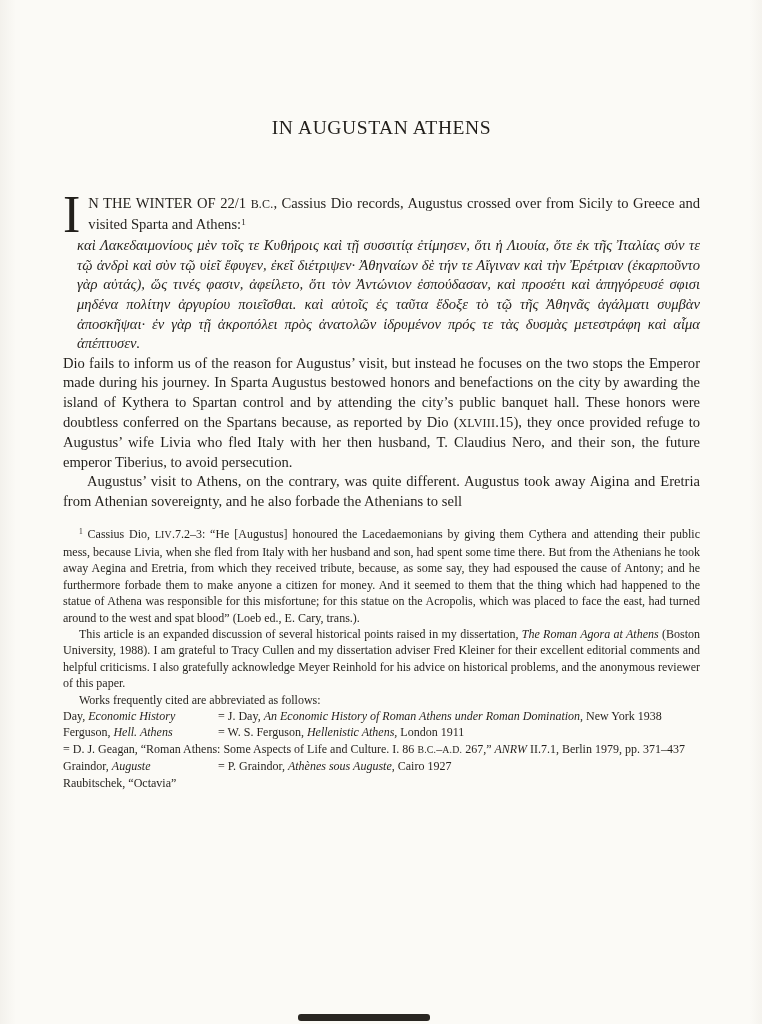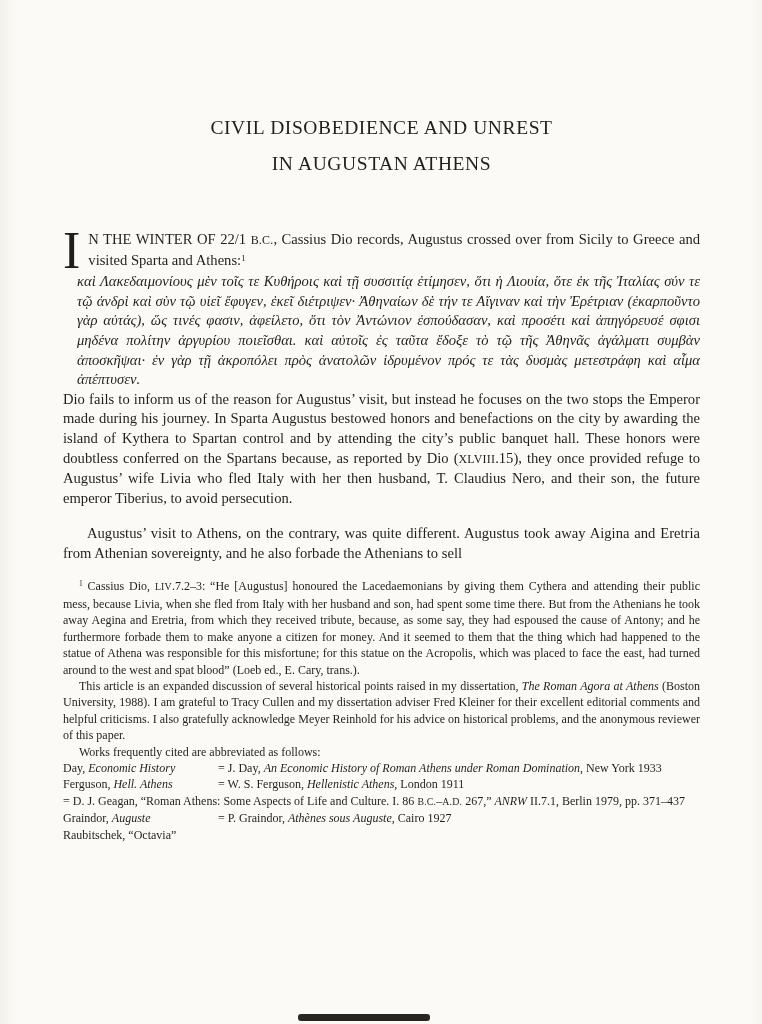--- a/index.html
+++ b/index.html
@@ -34,21 +34,21 @@
     float: left;
     font-size: 52px;
     line-height: 39px;
     padding: 1px 8px 0 0;
   }
   .greek {
     margin: 0 0 0 14px;
     padding: 0;
     text-align: justify;
   }
-  .indent { text-indent: 24px; margin-top: 16px; }
+  .indent { text-indent: 24px; }
   .footnotes {
     margin-top: 14px;
     font-size: 12px;
     line-height: 16.4px;
     text-align: justify;
   }
   .fn { margin: 0; text-indent: 16px; }
   .abbrev-list { margin: 0; }
   .abbrev-row { display: flex; }
   .abbrev-label { flex: none; width: 155px; text-align: left; }
@@ -71,21 +71,20 @@
     border-radius: 3px;
     opacity: 0.92;
   }
 </style>
 </head>
 <body>
 
 <div class="page">
 
   <h1 class="title">
-    <span class="title-line">CIVIL DISOBEDIENCE AND UNREST</span>
     <span class="title-line">IN AUGUSTAN ATHENS</span>
   </h1>
 
   <main class="body-text">
     <p class="para">
       <span class="dropcap">I</span>
       <span><span>N THE WINTER OF 22/1 </span><span class="seg-sc">B.C.</span><span>, Cassius Dio records, Augustus crossed over from Sicily to Greece and visited Sparta and Athens:</span><span class="seg-sup">1</span></span>
     </p>
     <blockquote class="greek"><span class="seg-italic">καὶ Λακεδαιμονίους μὲν τοῖς τε Κυθήροις καὶ τῇ συσσιτίᾳ ἐτίμησεν, ὅτι ἡ Λιουία, ὅτε ἐκ τῆς Ἰταλίας σύν τε τῷ ἀνδρὶ καὶ σὺν τῷ υἱεῖ ἔφυγεν, ἐκεῖ διέτριψεν· Ἀθηναίων δὲ τήν τε Αἴγιναν καὶ τὴν Ἐρέτριαν (ἐκαρποῦντο γὰρ αὐτάς), ὥς τινές φασιν, ἀφείλετο, ὅτι τὸν Ἀντώνιον ἐσπούδασαν, καὶ προσέτι καὶ ἀπηγόρευσέ σφισι μηδένα πολίτην ἀργυρίου ποιεῖσθαι. καὶ αὐτοῖς ἐς ταῦτα ἔδοξε τὸ τῷ τῆς Ἀθηνᾶς ἀγάλματι συμβὰν ἀποσκῆψαι· ἐν γὰρ τῇ ἀκροπόλει πρὸς ἀνατολῶν ἱδρυμένον πρός τε τὰς δυσμὰς μετεστράφη καὶ αἷμα ἀπέπτυσεν.</span></blockquote>
     <p class="para"><span>Dio fails to inform us of the reason for Augustus’ visit, but instead he focuses on the two stops the Emperor made during his journey. In Sparta Augustus bestowed honors and benefactions on the city by awarding the island of Kythera to Spartan control and by attending the city’s public banquet hall. These honors were doubtless conferred on the Spartans because, as reported by Dio (</span><span class="seg-sc">XLVIII</span><span>.15), they once provided refuge to Augustus’ wife Livia who fled Italy with her then husband, T. Claudius Nero, and their son, the future emperor Tiberius, to avoid persecution.</span></p>
@@ -93,21 +92,21 @@
   </main>
 
   <footer class="footnotes">
     <p class="fn"><span class="seg-sup">1</span><span> Cassius Dio, </span><span class="seg-sc">LIV</span><span>.7.2–3: “He [Augustus] honoured the Lacedaemonians by giving them Cythera and attending their public mess, because Livia, when she fled from Italy with her husband and son, had spent some time there. But from the Athenians he took away Aegina and Eretria, from which they received tribute, because, as some say, they had espoused the cause of Antony; and he furthermore forbade them to make anyone a citizen for money. And it seemed to them that the thing which had happened to the statue of Athena was responsible for this misfortune; for this statue on the Acropolis, which was placed to face the east, had turned around to the west and spat blood” (Loeb ed., E. Cary, trans.).</span></p>
     <p class="fn"><span>This article is an expanded discussion of several historical points raised in my dissertation, </span><span class="seg-italic">The Roman Agora at Athens</span><span> (Boston University, 1988). I am grateful to Tracy Cullen and my dissertation adviser Fred Kleiner for their excellent editorial comments and helpful criticisms. I also gratefully acknowledge Meyer Reinhold for his advice on historical problems, and the anonymous reviewer of this paper.</span></p>
     <p class="fn"><span>Works frequently cited are abbreviated as follows:</span></p>
 
     <div class="abbrev-list">
       <div class="abbrev-row">
         <div class="abbrev-label"><span>Day, </span><span class="seg-italic">Economic History</span></div>
-        <div class="abbrev-def"><span>= J. Day, </span><span class="seg-italic">An Economic History of Roman Athens under Roman Domination</span><span>, New York 1933</span></div>
+        <div class="abbrev-def"><span>= J. Day, </span><span class="seg-italic">An Economic History of Roman Athens under Roman Domination</span><span>, New York 1938</span></div>
       </div>
       <div class="abbrev-row">
         <div class="abbrev-label"><span>Ferguson, </span><span class="seg-italic">Hell. Athens</span></div>
         <div class="abbrev-def"><span>= W. S. Ferguson, </span><span class="seg-italic">Hellenistic Athens</span><span>, London 1911</span></div>
       </div>
       <div class="abbrev-row">
         <div class="abbrev-def"><span>= D. J. Geagan, “Roman Athens: Some Aspects of Life and Culture. I. 86 </span><span class="seg-sc">B.C.</span><span>–</span><span class="seg-sc">A.D.</span><span> 267,” </span><span class="seg-italic">ANRW</span><span> II.7.1, Berlin 1979, pp. 371–437</span></div>
       </div>
       <div class="abbrev-row">
         <div class="abbrev-label"><span>Graindor, </span><span class="seg-italic">Auguste</span></div>

